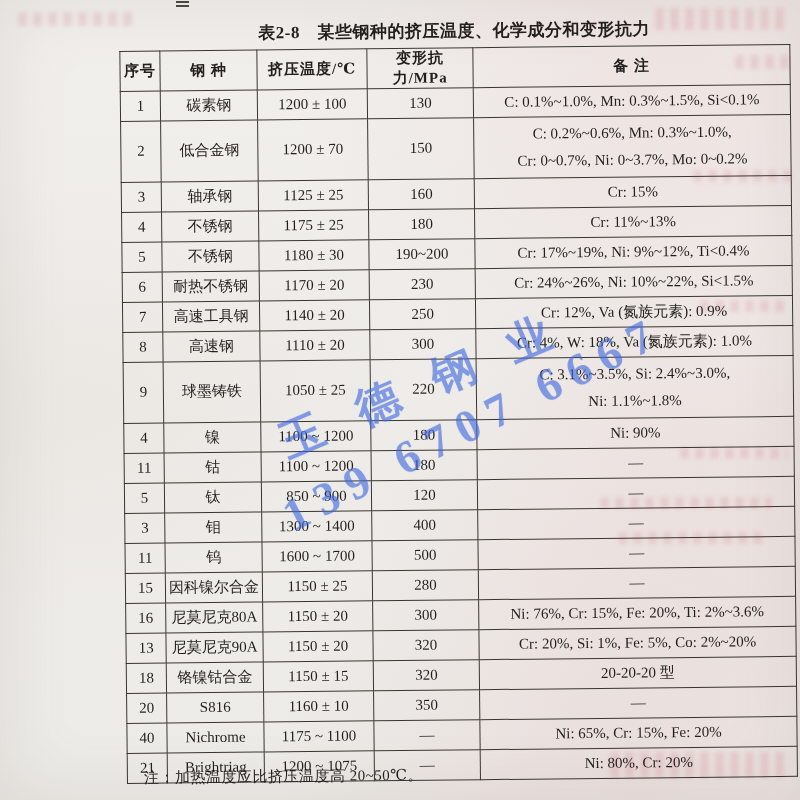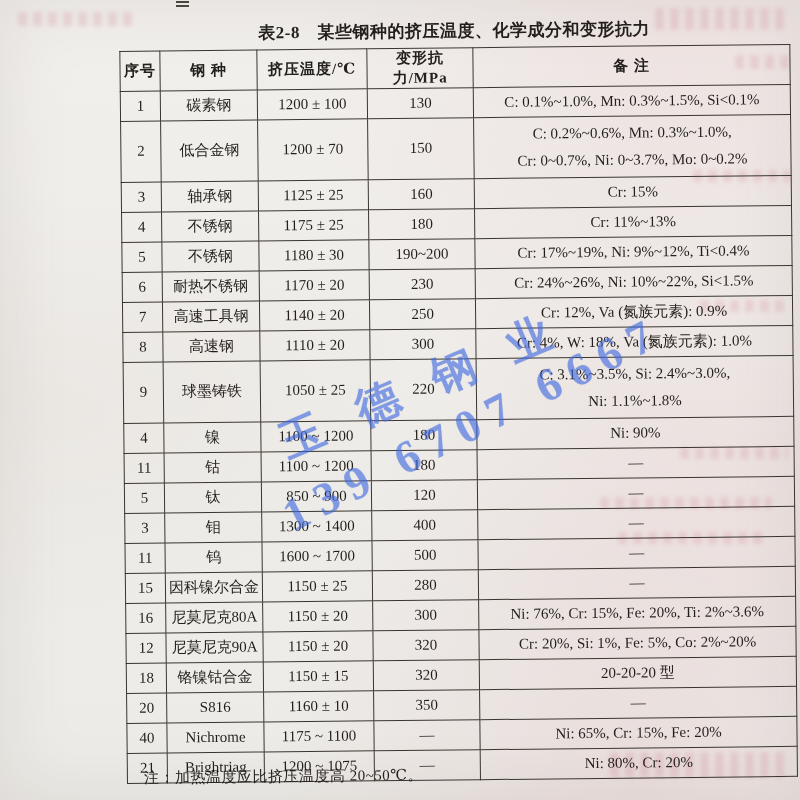--- a/index.html
+++ b/index.html
@@ -215,21 +215,21 @@
     <td class="remark">—</td>
   </tr>
           <tr>
     <td>16</td>
     <td>尼莫尼克80A</td>
     <td>1150 ± 20</td>
     <td>300</td>
     <td class="remark">Ni: 76%, Cr: 15%, Fe: 20%, Ti: 2%~3.6%</td>
   </tr>
           <tr>
-    <td>12</td>
+    <td>13</td>
     <td>尼莫尼克90A</td>
     <td>1150 ± 20</td>
     <td>320</td>
     <td class="remark">Cr: 20%, Si: 1%, Fe: 5%, Co: 2%~20%</td>
   </tr>
           <tr>
     <td>18</td>
     <td>铬镍钴合金</td>
     <td>1150 ± 15</td>
     <td>320</td>

